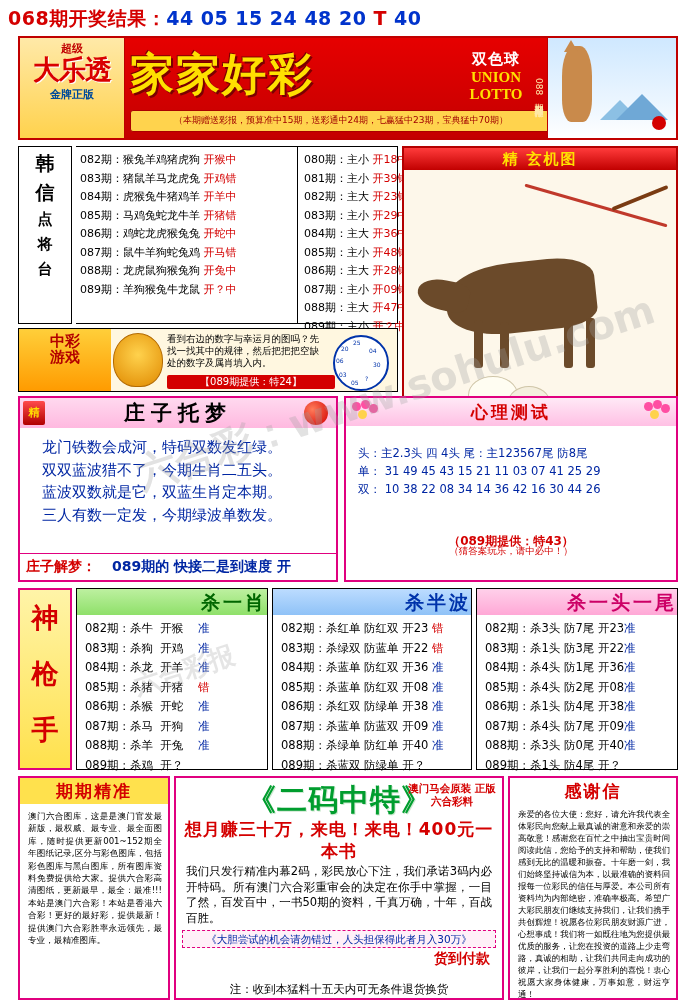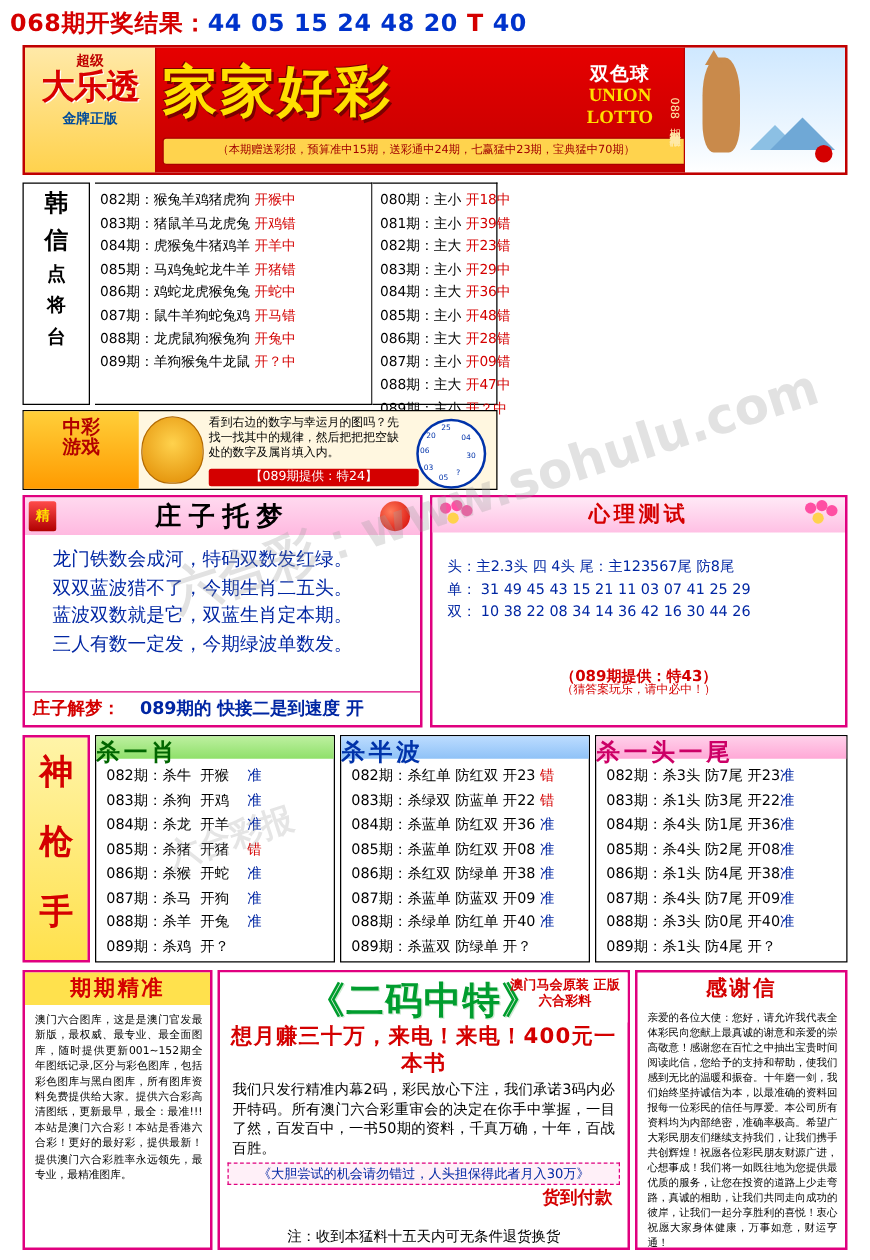--- a/index.html
+++ b/index.html
@@ -271,21 +271,21 @@
   }
   .shenqiang span{
     display:block;font-size:27px;font-weight:bold;color:#d40000;line-height:56px;
   }
 
   
   .predtable{
     top:588px;height:182px;border:1px solid #000;background:#fff;
   }
   .pt-head{
-    height:18px;line-height:26px;text-align:left;
+    height:26px;line-height:26px;text-align:right;
     font-size:19px;font-weight:bold;letter-spacing:3px;
   }
   .pt-head.green{background:linear-gradient(180deg,#bdf0a0,#8fe06a);color:#006600;}
   .pt-head.blue{background:linear-gradient(180deg,#bcdcff,#8fc2f7);color:#0033aa;}
   .pt-head.pink{background:linear-gradient(180deg,#ffd0ea,#ffa8d6);color:#cc0066;}
   .pt-body{padding:4px 6px 0 8px;}
   .pt-body .row{font-size:11.5px;line-height:19.5px;white-space:nowrap;color:#000;}
   .pt-body .row .miss{color:#d40000;}
   .pt-body .row .ok{color:#0026a3;}
 
@@ -411,20 +411,37 @@
     <div class="row"><span>082期：主大</span> <span class="hit">开23错</span></div>
     <div class="row"><span>083期：主小</span> <span class="hit">开29中</span></div>
     <div class="row"><span>084期：主大</span> <span class="hit">开36中</span></div>
     <div class="row"><span>085期：主小</span> <span class="hit">开48错</span></div>
     <div class="row"><span>086期：主大</span> <span class="hit">开28错</span></div>
     <div class="row"><span>087期：主小</span> <span class="hit">开09错</span></div>
     <div class="row"><span>088期：主大</span> <span class="hit">开47中</span></div>
     <div class="row"><span>089期：主小</span> <span class="hit">开？中</span></div>
   </div>
 
+  <div class="panel xuanji">
+    <div class="xuanji-head">
+      <span>精</span>
+      <span>玄机图</span>
+    </div>
+    <div class="xuanji-body">
+      <div class="xj-line"></div>
+      <div class="xj-rod"></div>
+      <div class="xj-dog"></div>
+      <div class="xj-leg" style="left:70px;top:150px;width:9px;height:48px;"></div>
+      <div class="xj-leg" style="left:96px;top:152px;width:9px;height:46px;"></div>
+      <div class="xj-leg" style="left:160px;top:150px;width:9px;height:48px;"></div>
+      <div class="xj-leg" style="left:182px;top:148px;width:9px;height:50px;"></div>
+      <div class="xj-egg"></div>
+      <div class="xj-egg2"></div>
+    </div>
+  </div>
 
   <div class="panel zhongcai">
     <div class="zc-left">
       <div class="a">中彩</div>
       <div class="b">游戏</div>
     </div>
     <div class="zc-tiger"></div>
     <div class="zc-text">看到右边的数字与幸运月的图吗？先找一找其中的规律，然后把把把空缺处的数字及属肖填入内。</div>
     <div class="zc-note">【089期提供：特24】</div>
     <div class="zc-wheel">

